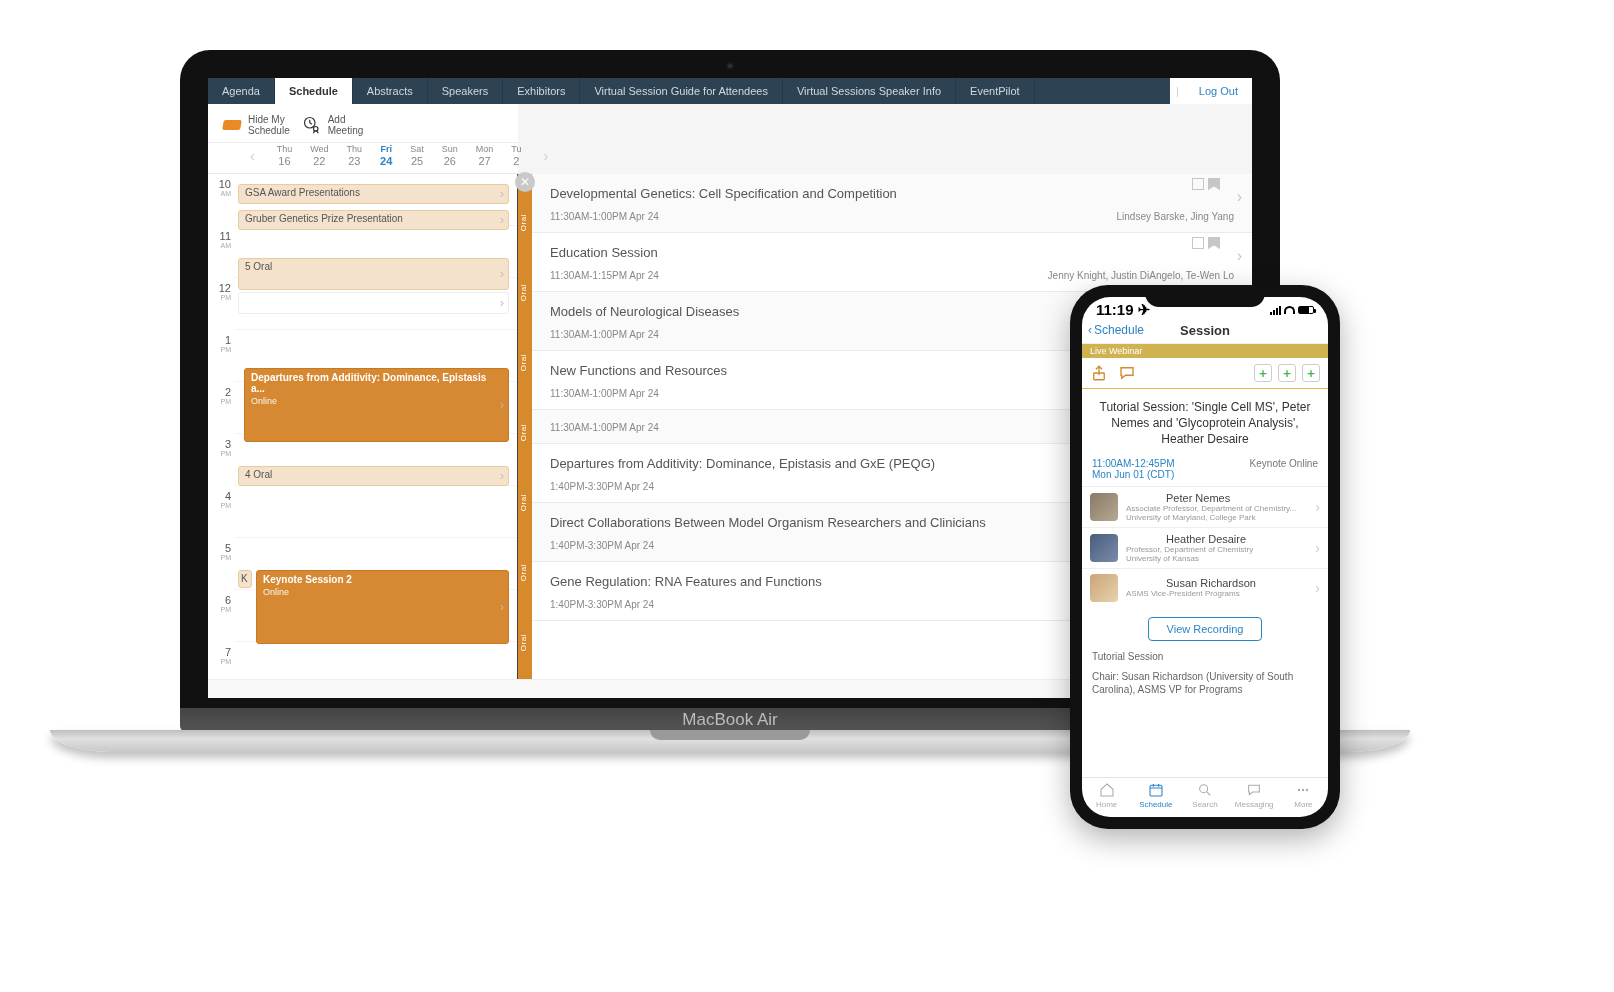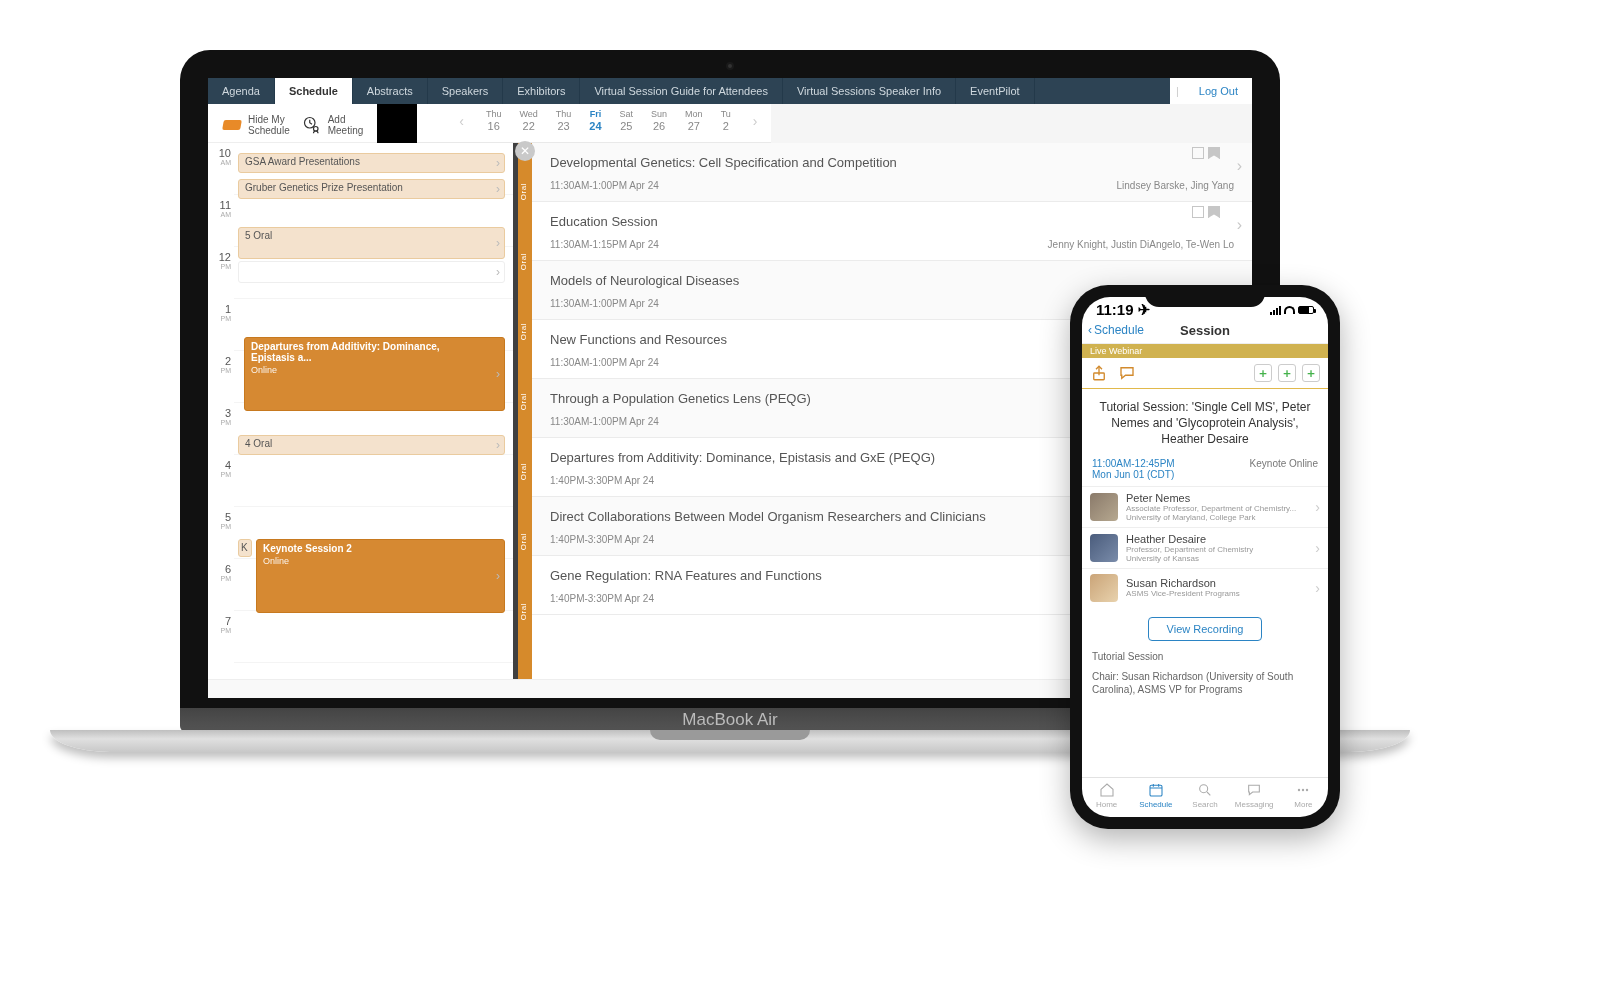--- a/index.html
+++ b/index.html
@@ -115,21 +115,21 @@
   .lp-body {
     flex:1;
     display:flex;
     overflow:hidden;
   }
   .lp-left {
     width:310px;
     background:#fff;
     display:flex;
     position:relative;
-    border-right:5px solid #404040;
+    border-right:1px solid #404040;
   }
   .lp-hours {
     width:26px;
     padding-top:4px;
   }
   .lp-hour {
     height:52px;
     font-size:9px;
     color:#777;
     text-align:right;
@@ -291,21 +291,21 @@
     padding:5px 8px;
     border-top:1px solid #eee;
     cursor:pointer;
   }
   .ph-avatar {
     width:28px;height:28px;border-radius:4px;
     background:linear-gradient(135deg,#8a7a6a,#b6a890);
     flex:none;
   }
   .ph-spk-info { flex:1; overflow:hidden;}
-  .ph-spk-info .nm { font-size:11px; color:#444;}
+  .ph-spk-info .nm { font-size:11px; color:#444;margin-left:40px;}
   .ph-spk-info .role { font-size:8px; color:#999; white-space:nowrap; overflow:hidden; text-overflow:ellipsis;}
   .ph-spk-info .org { font-size:8px; color:#999;}
   .ph-speaker .chev { color:#ccc; font-size:14px;}
 
   .ph-btn {
     margin:10px auto;
     display:block;
     border:1px solid #2b84c4;
     color:#2b84c4;
     background:#fff;
@@ -349,21 +349,21 @@
         <div class="lp-tab">Exhibitors</div>
         <div class="lp-tab">Virtual Session Guide for Attendees</div>
         <div class="lp-tab">Virtual Sessions Speaker Info</div>
         <div class="lp-tab">EventPilot</div>
         <div class="lp-right">
           <span class="sep">|</span>
           <span class="logout">Log Out</span>
         </div>
       </div>
 
-      <div style="display:flex;flex-direction:row;width:310px;background:#000000;gap:40px;">
+      <div style="display:flex;flex-direction:column;width:310px;background:#0369a1;">
         <div class="lp-toolbar">
           <div class="tool">
             <span class="icon">
                 <span class="orange-diamond"></span>
               </span>
             <span style="white-space:pre-line">Hide My
 Schedule</span>
           </div>
           <div class="tool">
             <span class="icon clock-icon">
@@ -497,21 +497,20 @@
               </div>
           </div>
           <div class="lp-item">
             <div class="title">New Functions and Resources</div>
             <div class="meta">
                 <span>11:30AM-1:00PM Apr 24</span>
                 <span></span>
               </div>
           </div>
           <div class="lp-item">
-            <div class="title">Through a Population Genetics Lens (PEQG)</div>
             <div class="meta">
                 <span>11:30AM-1:00PM Apr 24</span>
                 <span></span>
               </div>
           </div>
           <div class="lp-item">
             <div class="title">Departures from Additivity: Dominance, Epistasis and GxE (PEQG)</div>
             <div class="meta">
                 <span>1:40PM-3:30PM Apr 24</span>
                 <span></span>

